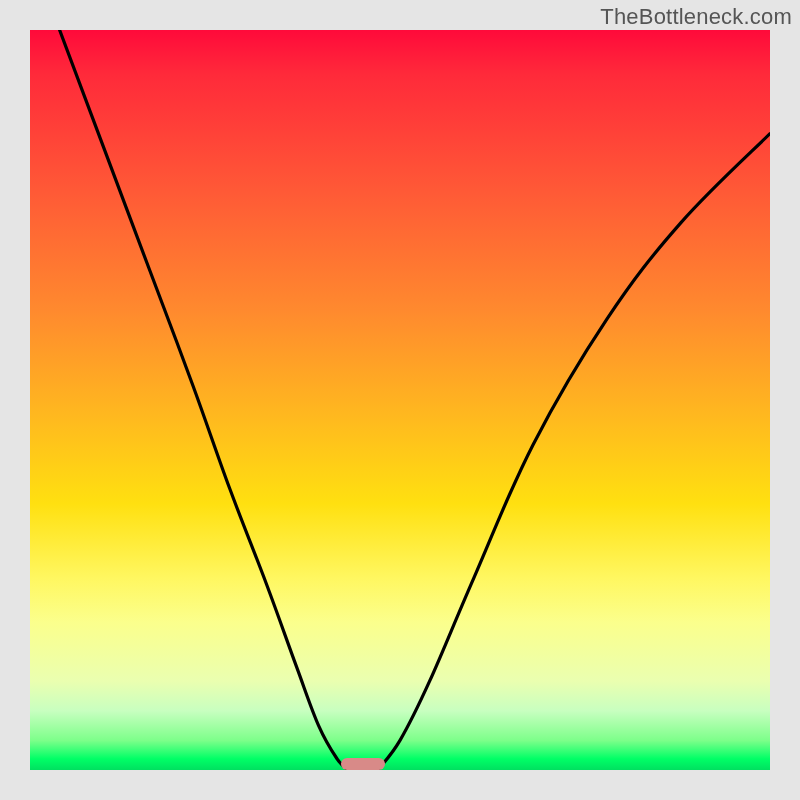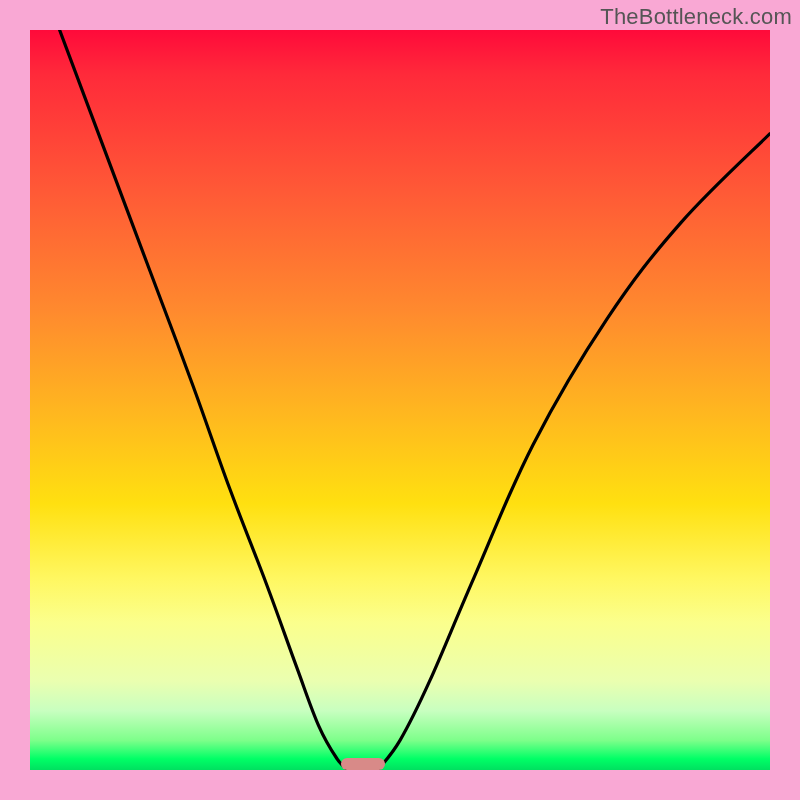--- a/index.html
+++ b/index.html
@@ -10,21 +10,21 @@
     overflow: hidden;
     background: #000;
     font-family: Arial, Helvetica, sans-serif;
   }
   .frame {
     position: absolute;
     left: 0;
     top: 0;
     width: 800px;
     height: 800px;
-    background: #f9a8d4;
+    background: #e5e5e5;
   }
   .plot-area {
     position: absolute;
     left: 30px;
     top: 30px;
     width: 740px;
     height: 740px;
     
     background: linear-gradient(to bottom,
       #ff0a3a 0%,

